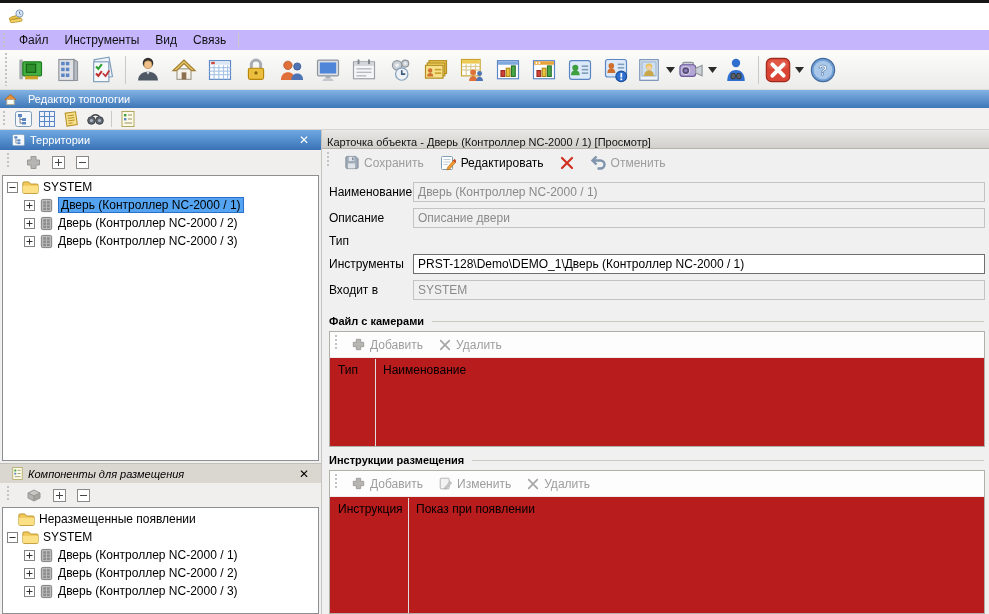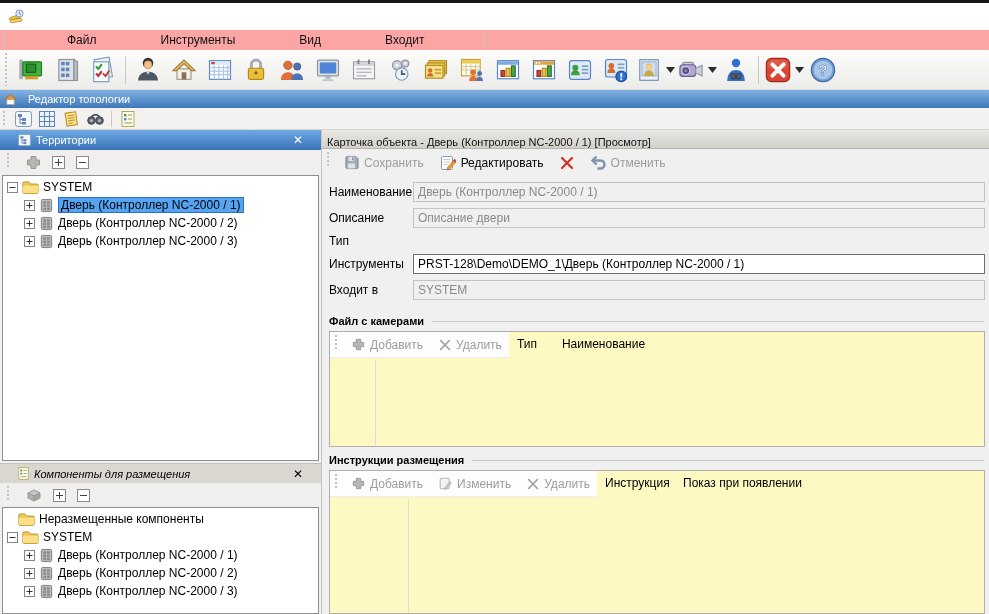--- a/index.html
+++ b/index.html
@@ -5,21 +5,21 @@
   * { box-sizing: border-box; margin: 0; padding: 0; }
   html,body { width: 989px; height: 614px; overflow: hidden; }
   body {
     font-family: "Liberation Sans", "DejaVu Sans", sans-serif;
     font-size: 12px; color: #000; background: #f0f0f0; position: relative;
   }
   
   .top-strip { height: 3px; background: #161616; }
   .titlebar { height: 27px; background: #ffffff; display: flex; align-items: center; padding-left: 7px; gap: 7px; }
   .titlebar .title { font-size: 12px; color: #111; }
-  .menubar { height: 20px; background: #fca5a5; display: flex; align-items: center; gap: 48px; }
+  .menubar { height: 20px; background: #c4b5fd; display: flex; align-items: center; }
   .menu-item { padding: 2px 8px; font-size: 12px; color: #111; cursor: default; }
   .gripper { width: 5px; align-self: stretch; margin: 3px 4px 3px 2px;
              background: repeating-linear-gradient(to bottom, #c3c3c3 0 2px, transparent 2px 4px);
              background-size: 2px 100%; background-repeat: repeat-y; background-position: 1px 0; }
   .vsep { width: 1px; background: #c9c9c8; margin: 0 4px; align-self: center; }
   .toolbar { height: 40px; background: linear-gradient(#fcfcfb, #ececeb); border-bottom: 1px solid #dcdcda;
              display: flex; align-items: center; padding-left: 2px; }
   .toolbar .vsep { height: 28px; }
   .menubar .vsep { height: 14px; }
   .tbtn { width: 36px; height: 34px; display: flex; align-items: center; justify-content: center; flex: 0 0 auto; }
@@ -30,21 +30,21 @@
   .topo-bar { height: 18px; background: linear-gradient(#82b3e4, #3e77b8); color: #fff;
               display: flex; align-items: center; gap: 11px; padding-left: 4px; font-size: 11px; }
   .sub-toolbar { height: 22px; background: #f3f2f1; border-bottom: 1px solid #d6d5d3;
                  display: flex; align-items: center; }
   .sbtn { width: 24px; height: 20px; display: flex; align-items: center; justify-content: center; }
   .sub-toolbar .vsep { height: 16px; }
   
   .workspace { display: flex; height: 484px; }
   .left-col { width: 321px; display: flex; flex-direction: column; background: #f0f0f0; }
   .panel { display: flex; flex-direction: column; }
-  .panel-hd { height: 20px; display: flex; align-items: center; gap: 5px; padding: 0 18px; font-size: 11px; }
+  .panel-hd { height: 20px; display: flex; align-items: center; gap: 5px; padding: 0 12px; font-size: 11px; }
   .panel-hd.blue { background: linear-gradient(#6fa9e3, #3a72b6); color: #fff; }
   .panel-hd.gray { background: #dad7d1; color: #000; border-top: 1px solid #c2bfb9; font-style: italic; }
   .panel-hd .close { margin-left: auto; font-weight: bold; font-size: 12px; line-height: 1; cursor: default; }
   .panel-tb { height: 25px; display: flex; align-items: center; gap: 11px; padding-left: 4px; background: #f0efee; }
   .treebox { background: #fff; border: 1px solid #8e8f90; margin: 0 2px; overflow: hidden; padding-top: 2px; flex: 1; }
   .trow { height: 18px; display: flex; align-items: center; gap: 4px; }
   .trow .lbl { white-space: nowrap; }
   .trow .lbl.sel { background: #55a4f2; border: 1px solid #2a6fc9; color: #000; padding: 0 2px; }
   .ind0 { padding-left: 4px; } .ind1 { padding-left: 21px; } .ind1b { padding-left: 15px; }
   .splitter-h { height: 2px; background: #f0f0f0; }
@@ -59,22 +59,22 @@
   .form { padding: 6px 4px 2px 7px; }
   .frow { display: flex; align-items: center; margin-bottom: 6px; }
   .frow label { width: 84px; flex: 0 0 auto; font-size: 12px; }
   .frow .inp { flex: 1; height: 20px; font-size: 12px; padding: 2px 4px; display: flex; align-items: center;
                white-space: nowrap; overflow: hidden; }
   .inp.dis { background: #f0f0f0; border: 1px solid #c3c3c3; color: #8a8a8a; }
   .inp.en  { background: #ffffff; border: 1px solid #6e6e6e; color: #000; }
   .grp-hd { display: flex; align-items: center; gap: 8px; padding: 7px 5px 4px 7px; }
   .grp-hd .t { font-size: 11px; font-weight: bold; white-space: nowrap; }
   .grp-hd .rule { flex: 1; height: 1px; background: #cbc8c4; }
-  .grid-box { margin: 0 4px 0 7px; background: #fef9c3; border: 1px solid #b2afaa; position: relative;
-              display: flex; overflow: hidden; justify-content: flex-end; }
+  .grid-box { margin: 0 4px 0 7px; background: #b91c1c; border: 1px solid #b2afaa; position: relative;
+              display: flex; flex-direction: column; overflow: hidden; justify-content: flex-end; }
   .grid-box.cameras { height: 116px; }
   .grid-box.instructions { flex: 1; margin-bottom: 0; }
   .grid-tb { height: 26px; display: flex; align-items: center; gap: 2px; padding-left: 2px;
              border-bottom: 1px solid #ededec; background: #fdfdfd; }
   .grid-head { height: 24px; display: flex; align-items: center; font-size: 12px; color: #000; }
   .grid-head .c { padding-left: 8px; white-space: nowrap; }
   .colline { position: absolute; top: 27px; bottom: 0; width: 1px; background: #dddddc; }
   .grid-body { flex: 1; }
   svg { display: block; }
 </style>
@@ -90,21 +90,21 @@
     <circle cx="12.5" cy="4.5" r="3.6" fill="#dbe7f3" stroke="#7e9cc0" stroke-width="1"></circle>
     <path d="M12.5 2.6 v2 l1.4 1" stroke="#5577aa" stroke-width="0.9" fill="none"></path>
   </svg>
 </div>
 
 <div class="menubar">
   <span class="gripper"></span>
   <span class="menu-item">Файл</span>
   <span class="menu-item">Инструменты</span>
   <span class="menu-item">Вид</span>
-  <span class="menu-item">Входит</span>
+  <span class="menu-item">Связь</span>
   <span class="vsep"></span>
 </div>
 
 <div class="toolbar">
   <span class="gripper"></span>
 
   <div class="tbtn">
     <svg width="30" height="28" viewBox="0 0 24 24">
       <rect x="2" y="3" width="3" height="17" rx="1" fill="#a8adb3"></rect>
       <rect x="5" y="5" width="16" height="12" rx="1" fill="#44b044" stroke="#1d7c1d"></rect>
@@ -527,21 +527,21 @@
           <rect x="0.5" y="0.5" width="12" height="12" fill="#fff" stroke="#8a8a8a"></rect>
           <path d="M3 6.5 h7" stroke="#444"></path>
         </svg>
       </div>
       <div class="treebox">
         <div class="trow ind1b">
           <svg width="17" height="14" viewBox="0 0 20 16">
             <path d="M1 3.5 a1.5 1.5 0 0 1 1.5-1.5 h5.5 l2 2.5 h7.5 a1.5 1.5 0 0 1 1.5 1.5 v8 a1.5 1.5 0 0 1-1.5 1.5 h-15 a1.5 1.5 0 0 1-1.5-1.5z" fill="#f1c75a" stroke="#b38d1f"></path>
             <path d="M1 6.5 h18 v7 a1.5 1.5 0 0 1-1.5 1.5 h-15 a1.5 1.5 0 0 1-1.5-1.5z" fill="#fbe085"></path>
           </svg>
-          <span class="lbl">Неразмещенные компоненты</span>
+          <span class="lbl">Неразмещенные появлении</span>
         </div>
         <div class="trow ind0">
           <svg width="11" height="11" viewBox="0 0 11 11">
               <rect x="0.5" y="0.5" width="10" height="10" fill="#fff" stroke="#848484"></rect>
               <path d="M2.5 5.5 h6" stroke="#333"></path>
             </svg>
           <svg width="17" height="14" viewBox="0 0 20 16">
             <path d="M1 3.5 a1.5 1.5 0 0 1 1.5-1.5 h5.5 l2 2.5 h7.5 a1.5 1.5 0 0 1 1.5 1.5 v8 a1.5 1.5 0 0 1-1.5 1.5 h-15 a1.5 1.5 0 0 1-1.5-1.5z" fill="#f1c75a" stroke="#b38d1f"></path>
             <path d="M1 6.5 h18 v7 a1.5 1.5 0 0 1-1.5 1.5 h-15 a1.5 1.5 0 0 1-1.5-1.5z" fill="#fbe085"></path>
           </svg>

